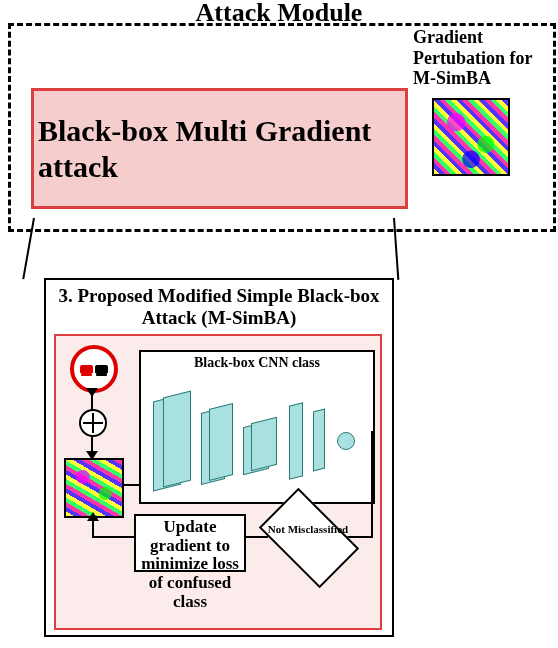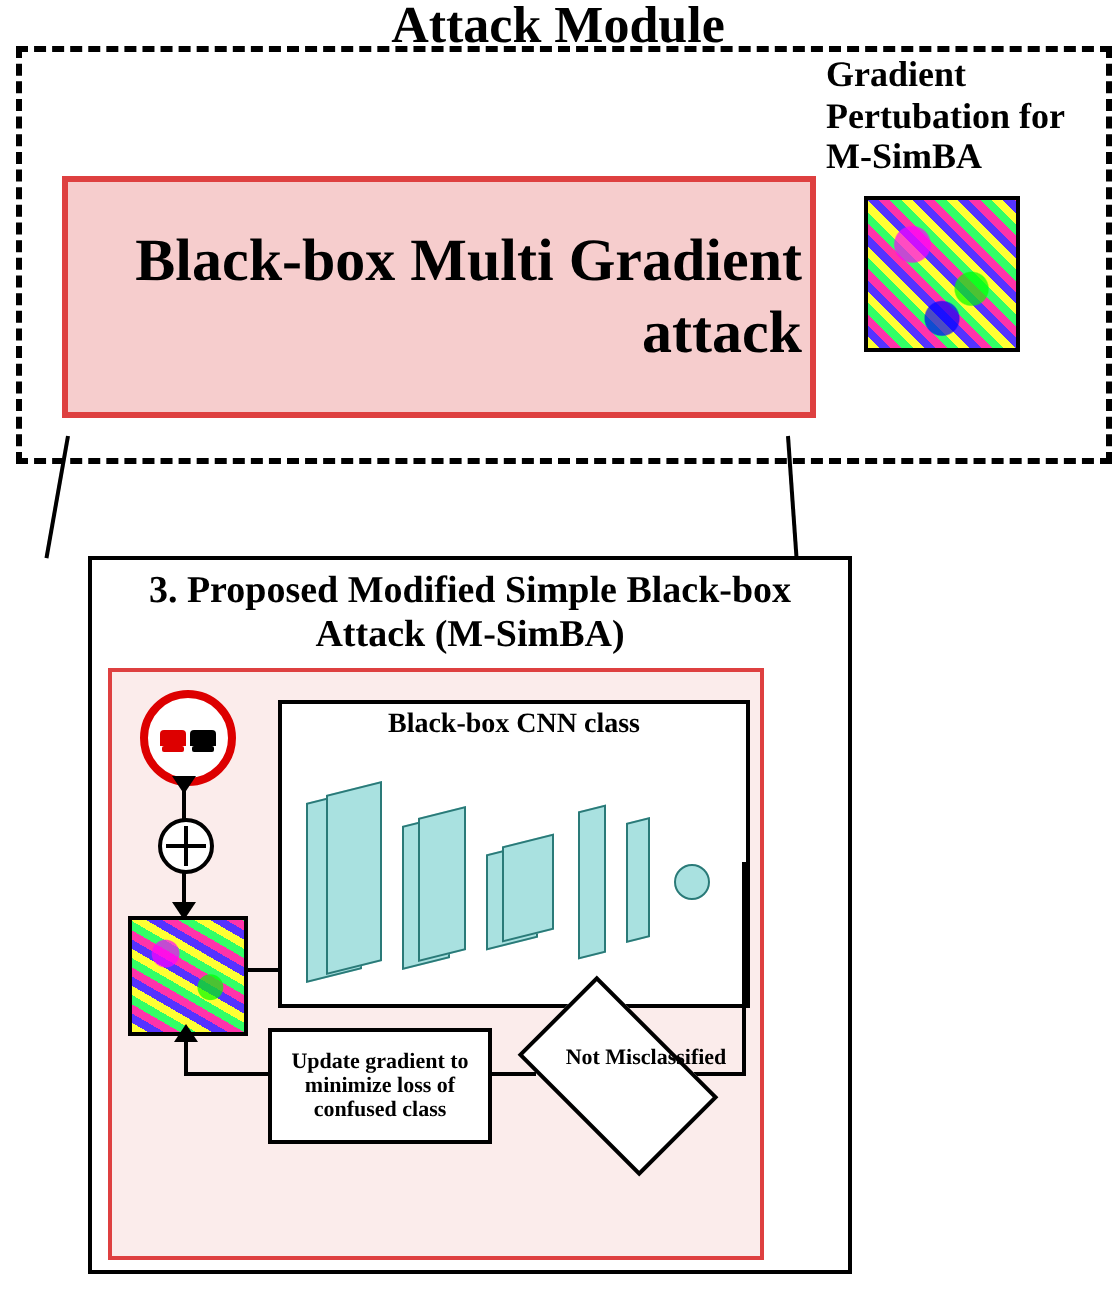--- a/index.html
+++ b/index.html
@@ -62,21 +62,21 @@
     position: absolute;
     top: 88px;
     left: 31px;
     width: 363px;
     height: 115px;
     background: #f6cdcd;
     border: 3px solid #de4040;
     display: flex;
     align-items: center;
     justify-content: center;
-    text-align: right;
+    text-align: left;
     font-weight: bold;
     font-size: 30px;
     line-height: 1.18;
     padding: 0 4px;
   }
 
   
   .wedge-left, .wedge-right {
     position: absolute;
     top: 218px;
@@ -96,21 +96,20 @@
   }
 
   
   .lower-box {
     position: absolute;
     top: 278px;
     left: 44px;
     width: 346px;
     height: 355px;
     border: 2px solid #000;
-    padding-left: 32px;
   }
 
   .lower-title {
     position: absolute;
     top: 5px;
     left: 0;
     right: 0;
     text-align: center;
     font-weight: bold;
     font-size: 19px;
@@ -304,46 +303,44 @@
   .diamond-label {
     position: absolute;
     top: 188px;
     left: 209px;
     width: 86px;
     text-align: center;
     font-size: 11px;
     font-weight: bold;
     line-height: 1.05;
     z-index: 3;
-    margin-left: 15px;
   }
 
   .pathh2 {
     position: absolute;
     top: 200px;
     left: 180px;
     width: 32px;
     height: 2px;
     background: #000;
   }
 
   .update-box {
     position: absolute;
     top: 178px;
     left: 78px;
     width: 104px;
     height: 50px;
     border: 2px solid #000;
     background: #fff;
-    font-size: 11px;
+    font-size: 17px;
     font-weight: bold;
     text-align: center;
     line-height: 1.1;
     display: flex;
-    align-items: center;
     justify-content: center;
     padding: 2px;
   }
 
   .pathh3 {
     position: absolute;
     top: 200px;
     left: 36px;
     width: 44px;
     height: 2px;

